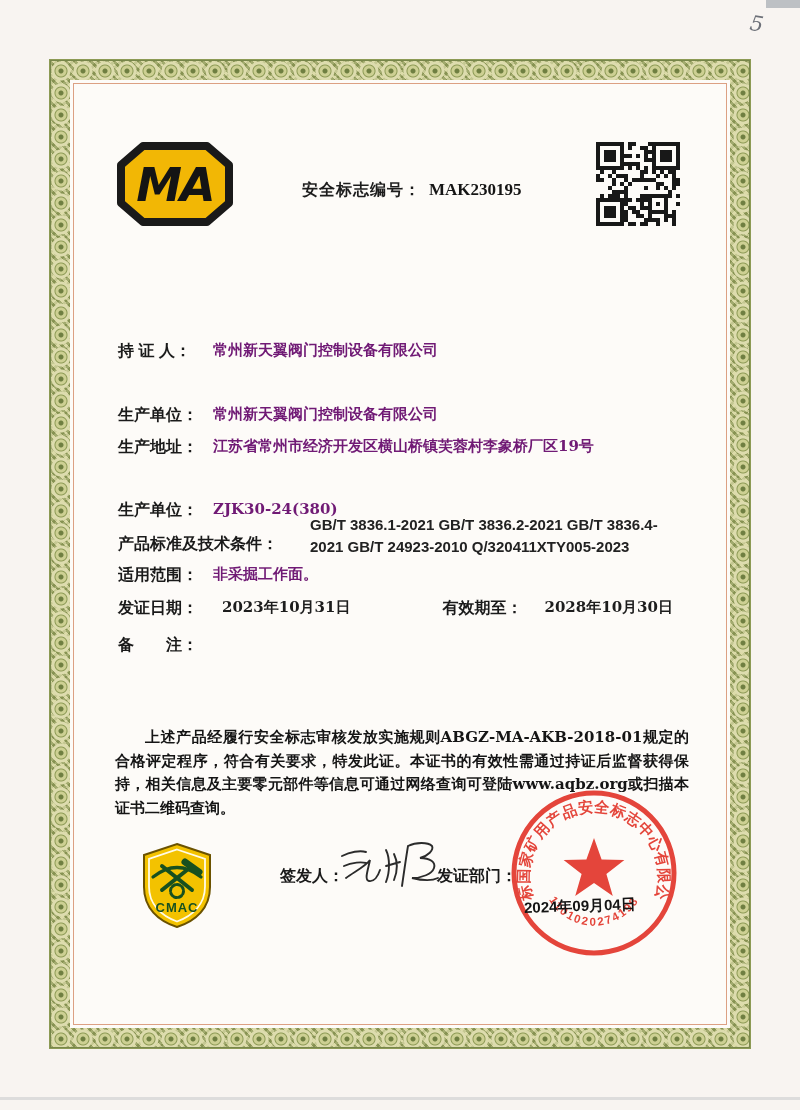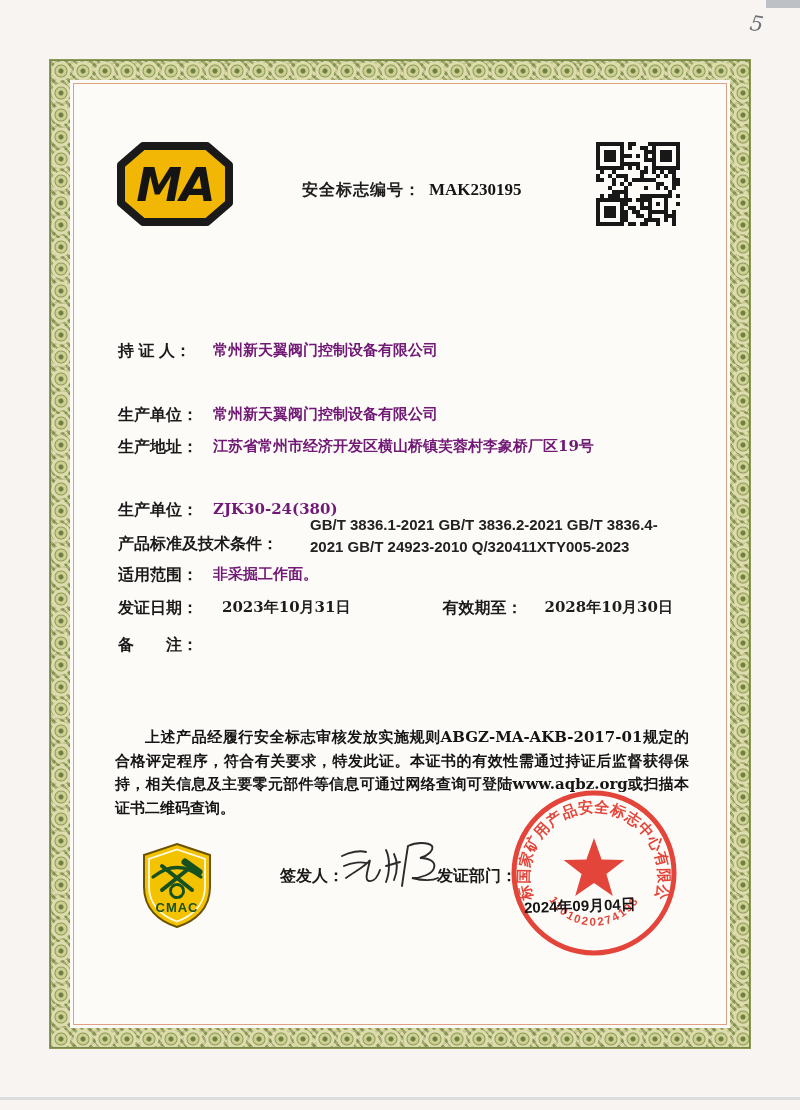--- a/index.html
+++ b/index.html
@@ -336,21 +336,21 @@
         <span class="sp1"></span>
         <span class="v">2023年10月31日</span>
         <span class="sp2"></span>
         <span class="lbl2">有效期至：</span>
         <span class="sp3"></span>
         <span class="v">2028年10月30日</span>
       </div>
 
       <div class="abs remark">备　　注：</div>
 
-      <div class="abs statement">上述产品经履行安全标志审核发放实施规则ABGZ-MA-AKB-2017-01规定的合格评定程序，符合有关要求，特发此证。本证书的有效性需通过持证后监督获得保持，相关信息及主要零元部件等信息可通过网络查询可登陆www.aqbz.org或扫描本证书二维码查询。</div>
+      <div class="abs statement">上述产品经履行安全标志审核发放实施规则ABGZ-MA-AKB-2018-01规定的合格评定程序，符合有关要求，特发此证。本证书的有效性需通过持证后监督获得保持，相关信息及主要零元部件等信息可通过网络查询可登陆www.aqbz.org或扫描本证书二维码查询。</div>
 
       <svg class="abs cmac" viewBox="0 0 78 90">
         <path d="M39,3 L72,14 V46 C72,67 58,80 39,86 C20,80 6,67 6,46 V14 Z" fill="#f3c200" stroke="#6b5200" stroke-width="2"></path>
         <path d="M39,8.5 L67,18 V45.5 C67,63 55,74.5 39,80.5 C23,74.5 11,63 11,45.5 V18 Z" fill="none" stroke="#fffbe8" stroke-width="1.8"></path>
         <g stroke="#17501f" fill="none" stroke-linecap="round">
           <path d="M24,25 L54,49" stroke-width="4"></path>
           <path d="M54,25 L24,49" stroke-width="4"></path>
           <path d="M15,36 Q39,17 63,36" stroke-width="3.2"></path>
           <path d="M47,21 L61,31" stroke-width="7"></path>
           <circle cx="39" cy="50" r="6.5" stroke-width="3" stroke-dasharray="3 2"></circle>

